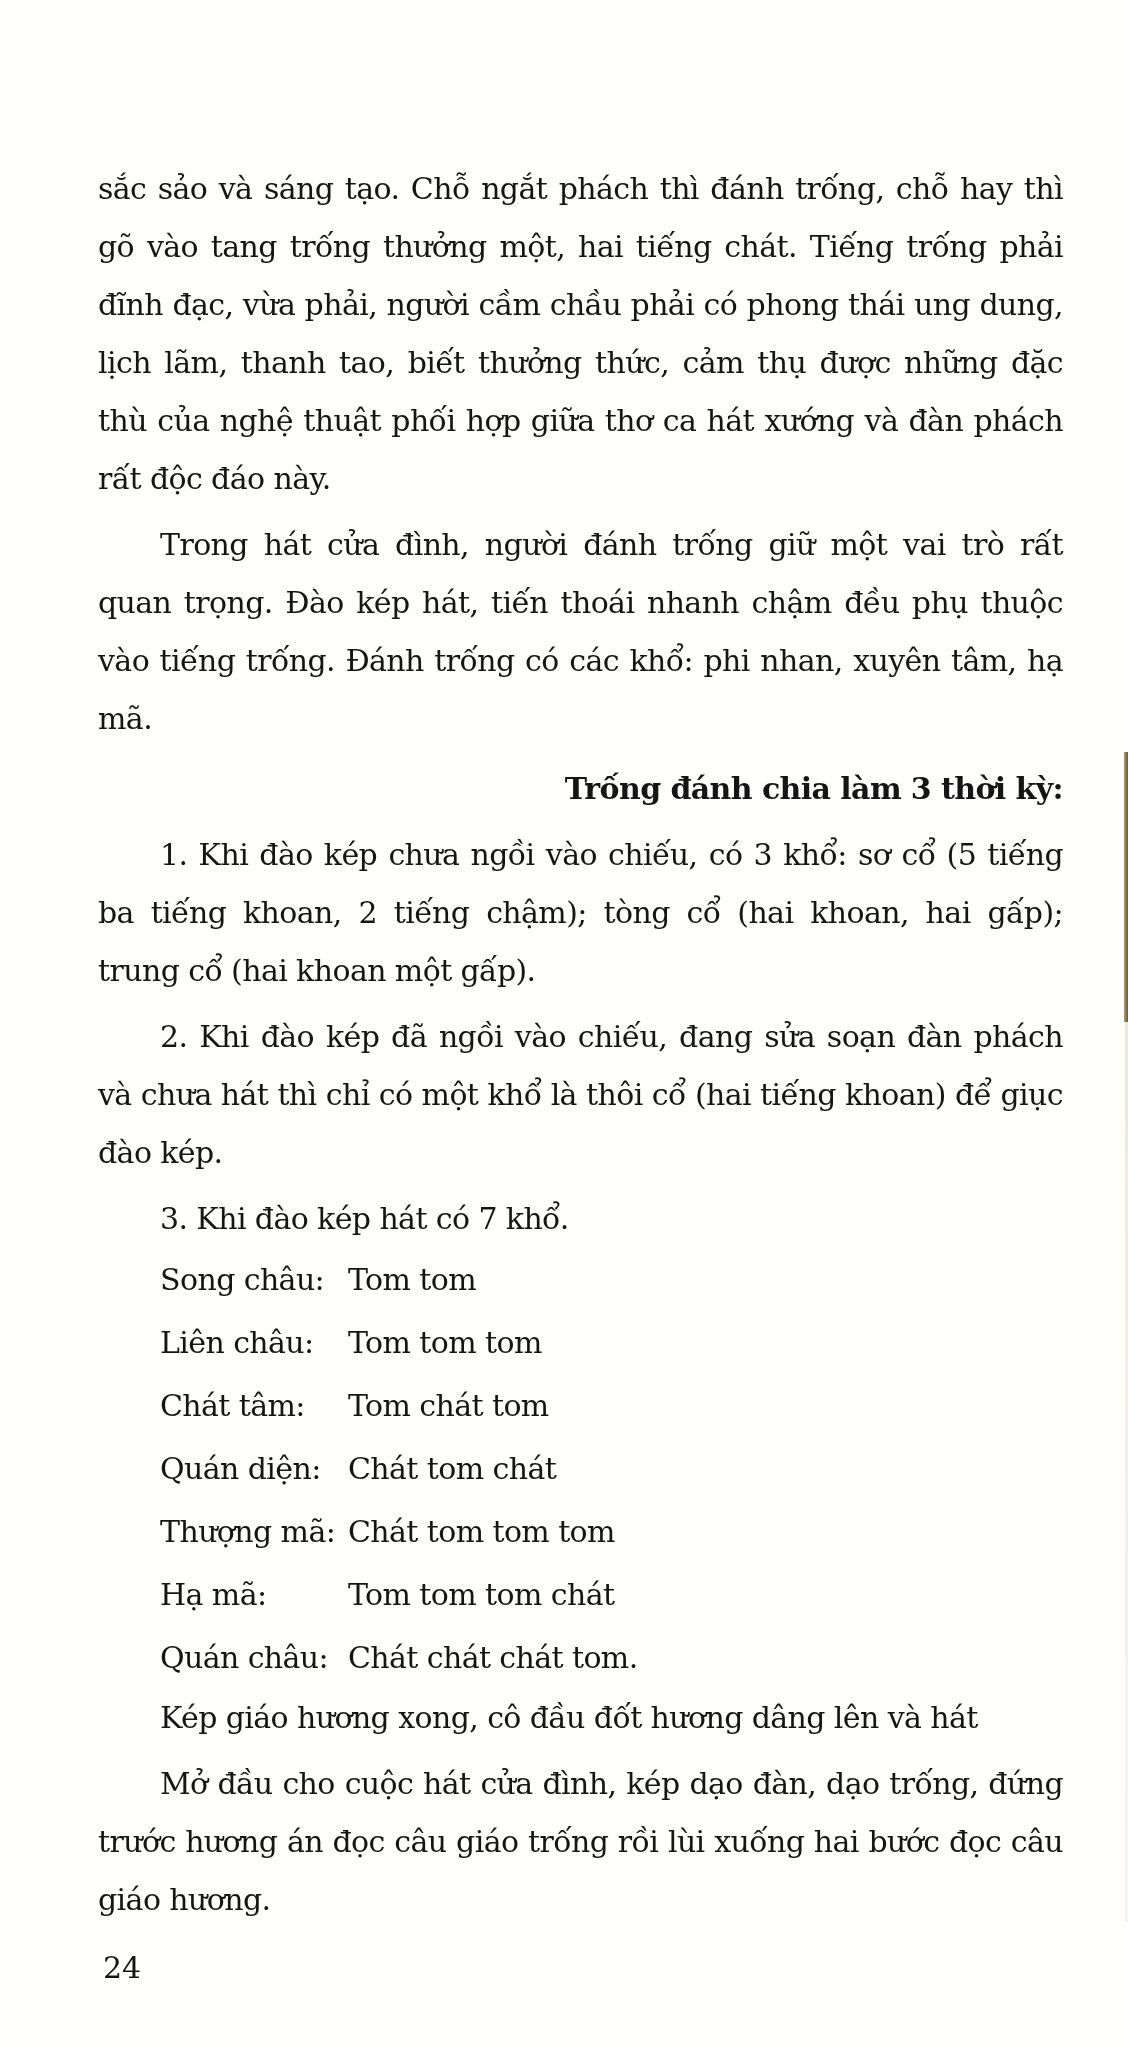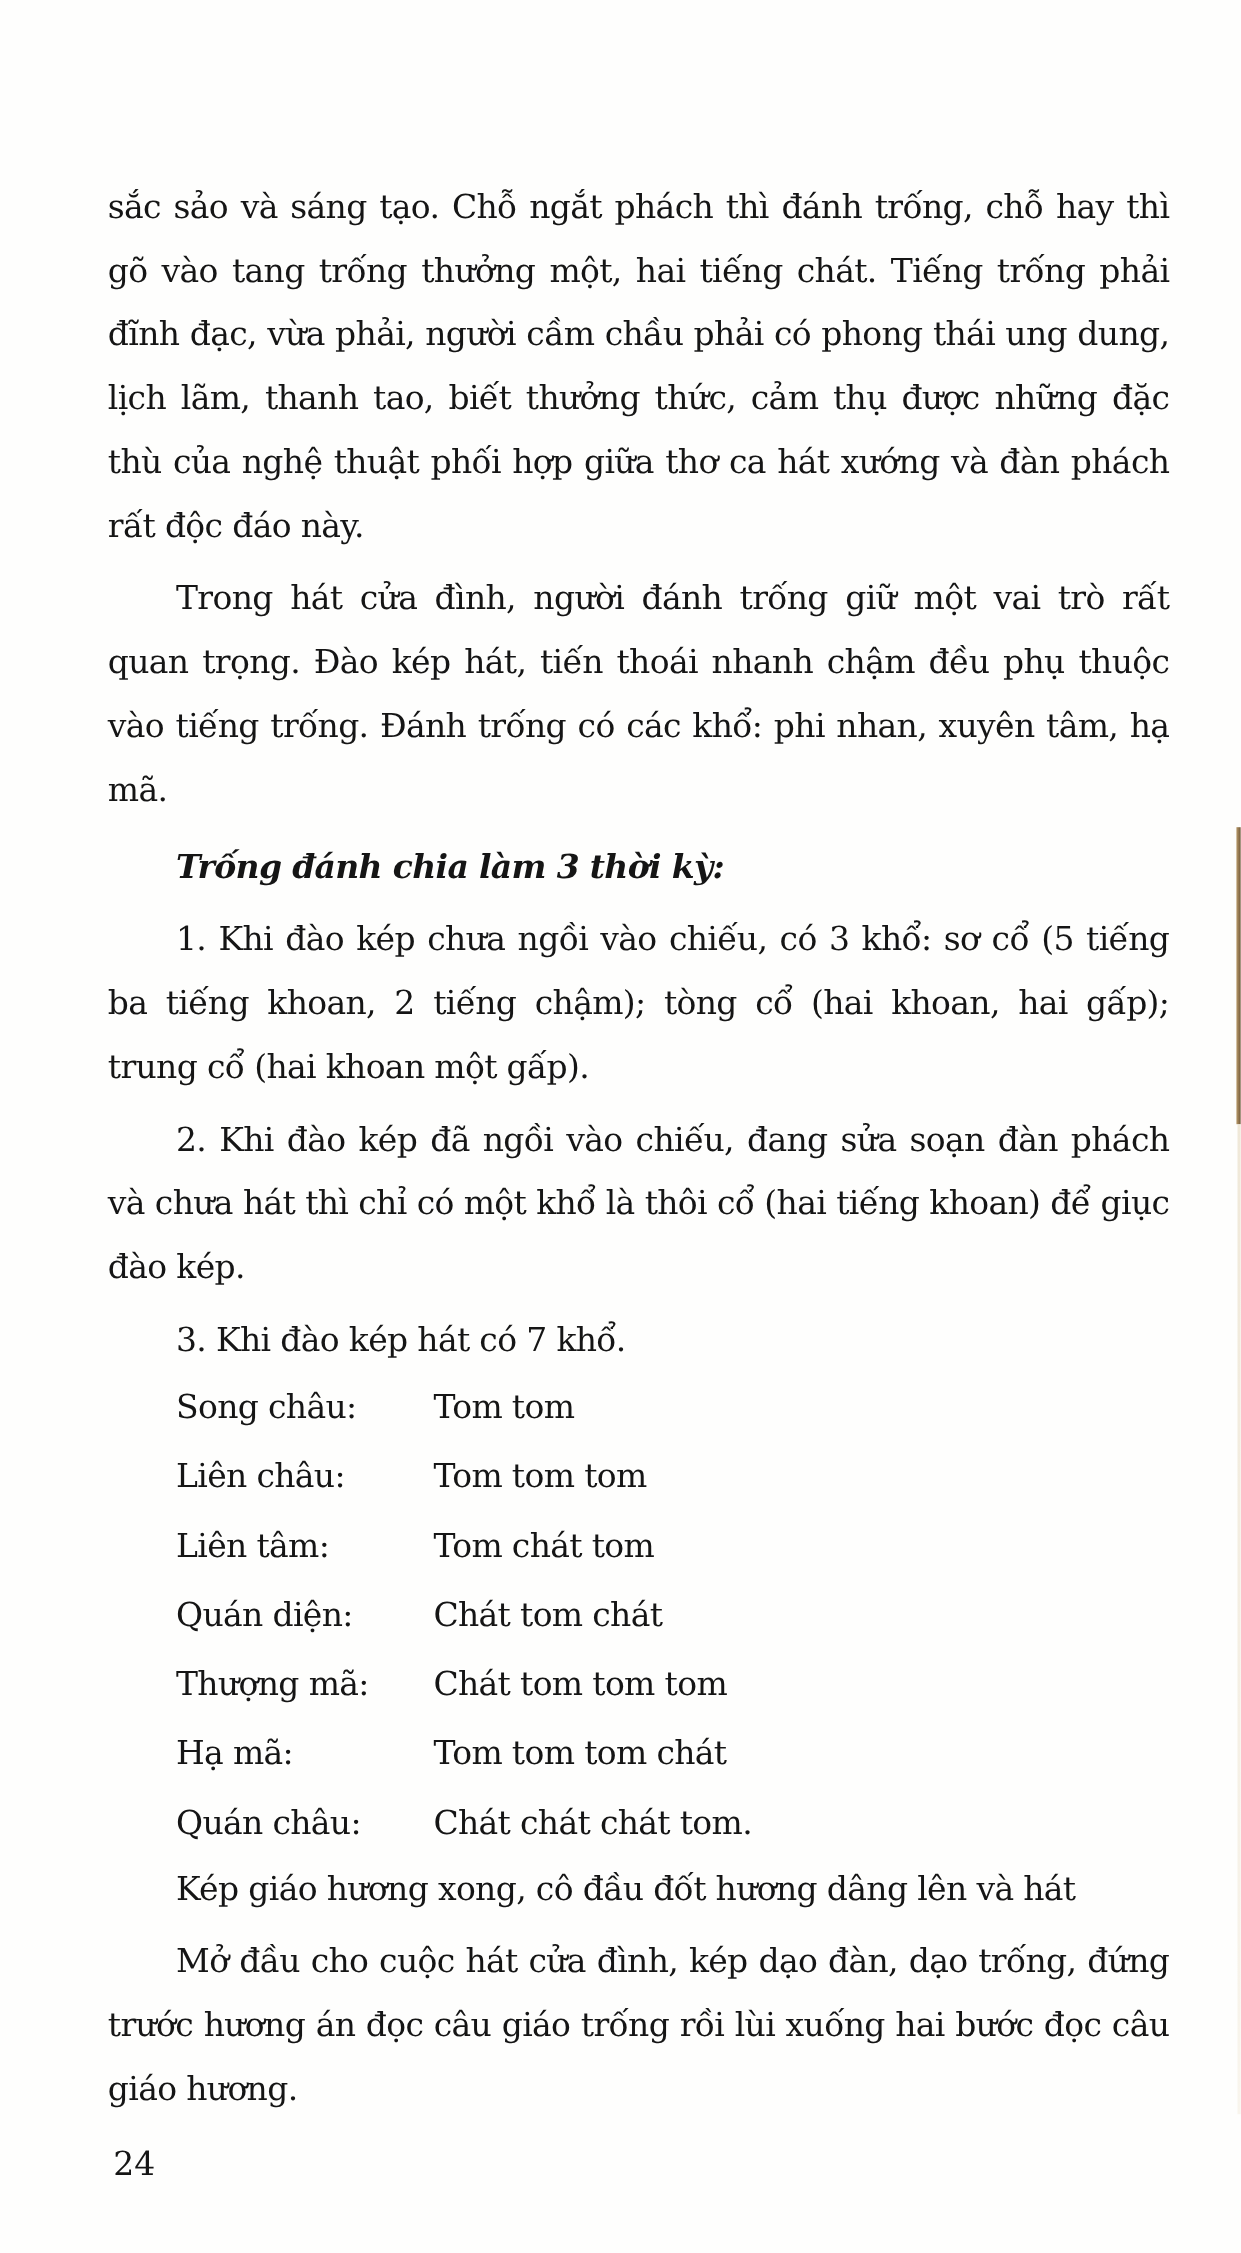--- a/index.html
+++ b/index.html
@@ -50,33 +50,32 @@
     .para {
       margin: 0 0 8px 0;
       text-align: justify;
       text-align-last: left;
     }
     .para.indent { text-indent: 62px; }
     .heading {
       margin: 12px 0 8px 0;
       padding-left: 62px;
       font-weight: bold;
-      font-style: italic;
+      text-align: right;
     }
     .khổ-list {
       margin: 0;
       padding: 0;
       list-style: none;
     }
     .khổ-row {
       display: flex;
       height: 63px;
       line-height: 63px;
       padding-left: 62px;
-      gap: 46px;
     }
     .khổ-label { width: 188px; flex: none; }
     .khổ-value { flex: none; }
     .page-number {
       position: absolute;
       left: 103px;
       top: 1948px;
       font-size: 30px;
       line-height: 40px;
       text-align: right;
@@ -102,21 +101,21 @@
     <ul class="khổ-list">
       <li class="khổ-row">
         <span class="khổ-label">Song châu:</span>
         <span class="khổ-value">Tom tom</span>
       </li>
       <li class="khổ-row">
         <span class="khổ-label">Liên châu:</span>
         <span class="khổ-value">Tom tom tom</span>
       </li>
       <li class="khổ-row">
-        <span class="khổ-label">Liên tâm:</span>
+        <span class="khổ-label">Chát tâm:</span>
         <span class="khổ-value">Tom chát tom</span>
       </li>
       <li class="khổ-row">
         <span class="khổ-label">Quán diện:</span>
         <span class="khổ-value">Chát tom chát</span>
       </li>
       <li class="khổ-row">
         <span class="khổ-label">Thượng mã:</span>
         <span class="khổ-value">Chát tom tom tom</span>
       </li>

